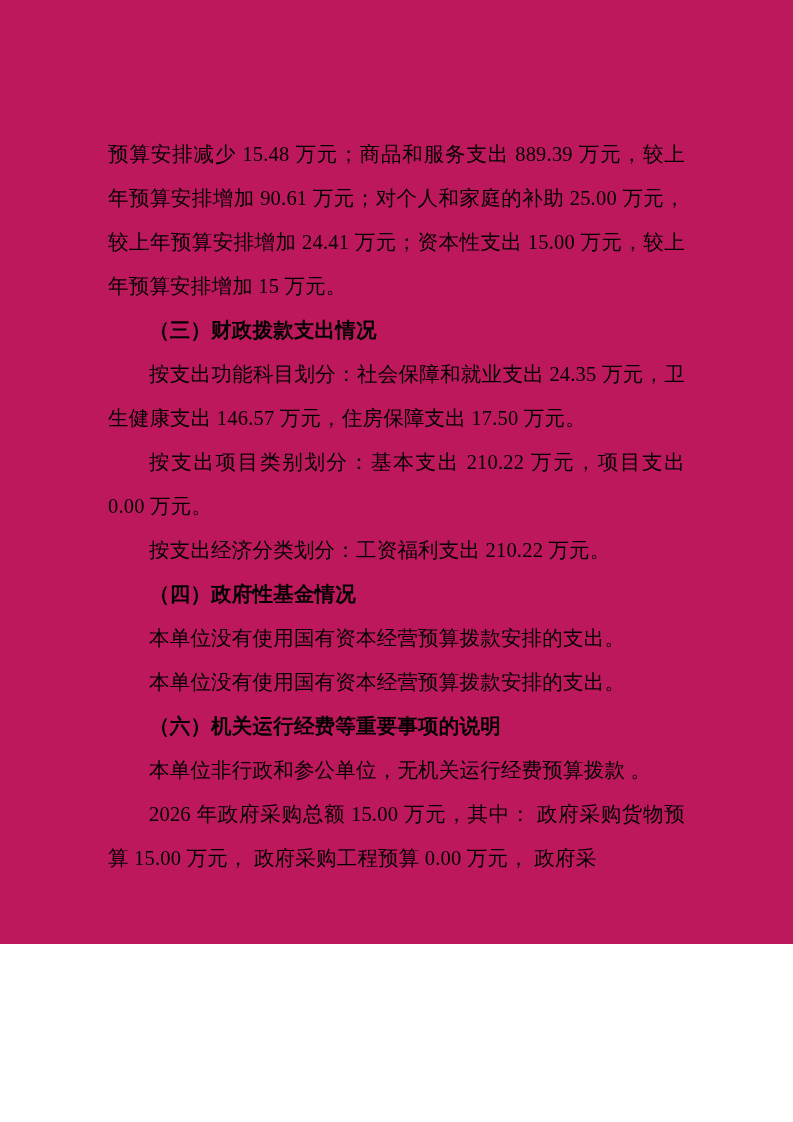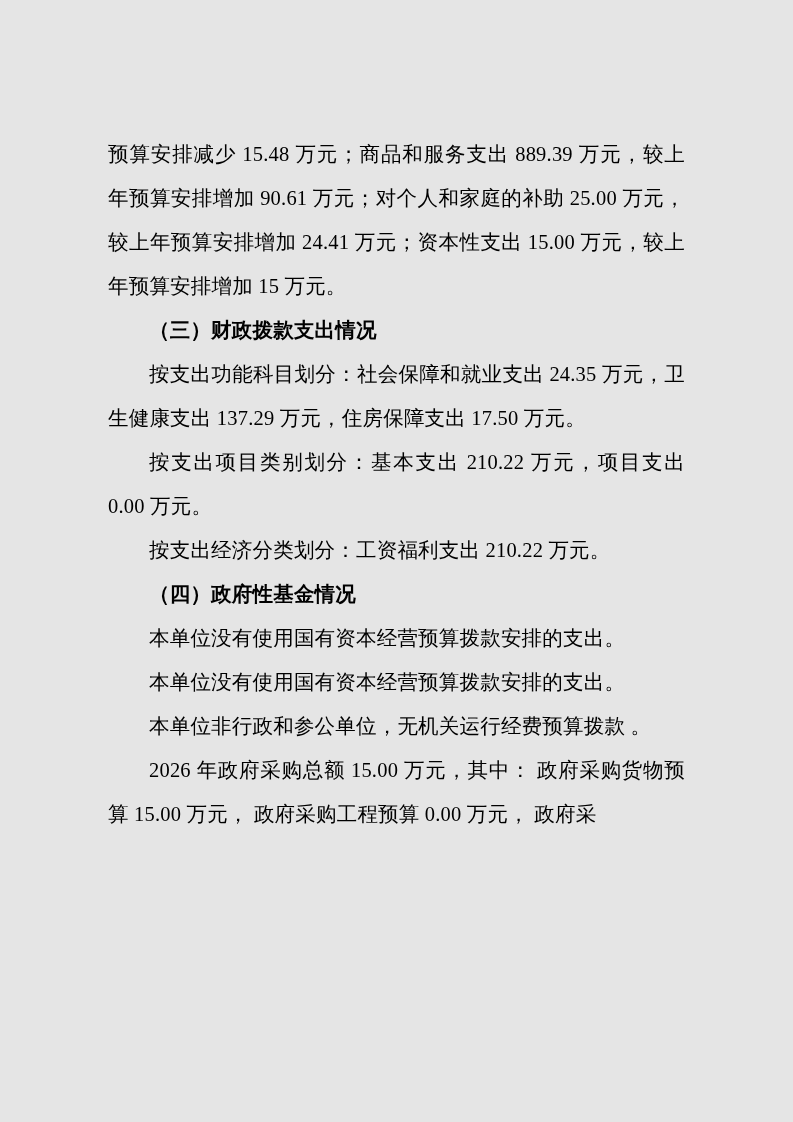--- a/index.html
+++ b/index.html
@@ -10,24 +10,24 @@
   body {
     width: 793px;
     height: 1122px;
     font-family: "Liberation Serif", "DejaVu Serif", serif;
     color: #000000;
     -webkit-font-smoothing: antialiased;
   }
   .page {
     position: relative;
     width: 793px;
-    height: 1122px;
+    height: 944px;
     box-sizing: border-box;
     padding: 132px 108px 60px 108px;
-    background: #e5e5e5;
+    background: #be185d;
   }
   .doc-body {
     font-size: 20.5px;
     line-height: 44px;
     text-align: justify;
     text-justify: inter-ideograph;
     letter-spacing: 0.2px;
   }
   p {
     margin: 0;
@@ -53,33 +53,34 @@
 <body>
 
 <div class="page">
   <div class="doc-body">
 
     <p class="flow">预算安排减少 15.48 万元；商品和服务支出 889.39 万元，较上年预算安排增加 90.61 万元；对个人和家庭的补助 25.00 万元，较上年预算安排增加 24.41 万元；资本性支出 15.00 万元，较上年预算安排增加 15 万元。</p>
 
     <p class="heading">（三）财政拨款支出情况</p>
 
 
-    <p class="para">按支出功能科目划分：社会保障和就业支出 24.35 万元，卫生健康支出 137.29 万元，住房保障支出 17.50 万元。</p>
+    <p class="para">按支出功能科目划分：社会保障和就业支出 24.35 万元，卫生健康支出 146.57 万元，住房保障支出 17.50 万元。</p>
 
     <p class="para">按支出项目类别划分：基本支出 210.22 万元，项目支出 0.00 万元。</p>
 
     <p class="para">按支出经济分类划分：工资福利支出 210.22 万元。</p>
 
     <p class="heading">（四）政府性基金情况</p>
 
     <p class="para">本单位没有使用国有资本经营预算拨款安排的支出。</p>
 
 
     <p class="para">本单位没有使用国有资本经营预算拨款安排的支出。</p>
 
+    <p class="heading">（六）机关运行经费等重要事项的说明</p>
 
     <p class="para">本单位非行政和参公单位，无机关运行经费预算拨款 。</p>
 
 
     <p class="para spread">2026 年政府采购总额 15.00 万元，其中： 政府采购货物预算 15.00 万元， 政府采购工程预算 0.00 万元， 政府采</p>
 
   </div>
 </div>
 
 </body></html>

